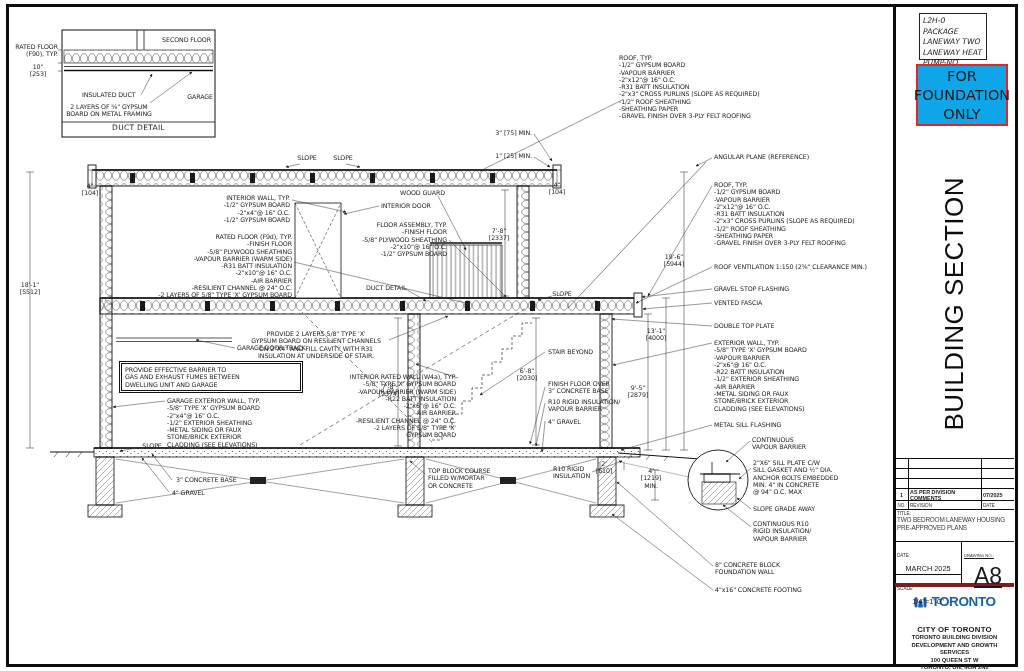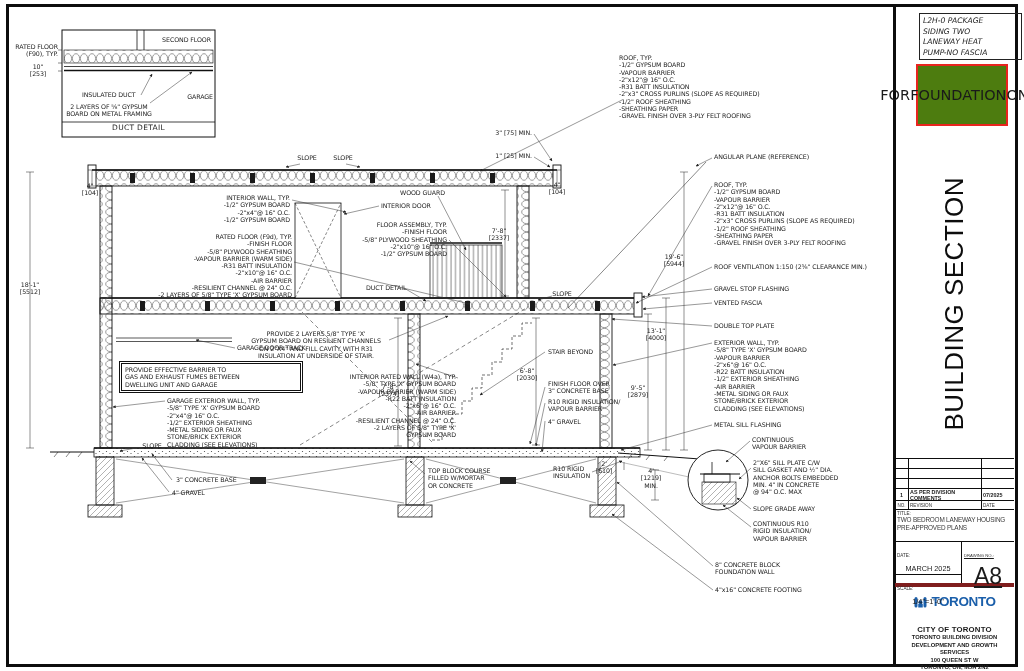--- a/index.html
+++ b/index.html
@@ -8,25 +8,25 @@
   .frame{position:absolute;left:6px;top:4px;right:6px;bottom:4px;border:3px solid #0d0d0d;}
   .divider{position:absolute;left:893px;top:4px;width:2.5px;height:663px;background:#0d0d0d;}
   
   .ann{position:absolute;font-size:6.3px;line-height:7.3px;letter-spacing:-0.1px;
        white-space:pre-line;color:#1c1c1c;}
   .ann.box{border:1px solid #111;outline:1px solid #111;outline-offset:1.5px;
            padding:2px 3px;background:#fff;}
   .ann.cap{font-size:7.5px;letter-spacing:0.3px;}
   
   .panel{position:absolute;left:895px;top:4px;width:121px;height:663px;}
-  .pkg{position:absolute;left:24px;top:9px;width:103px;height:47px;border:1.2px solid #222;
+  .pkg{position:absolute;left:24px;top:9px;width:68px;height:47px;border:1.2px solid #222;
        padding:2px 3px;font-style:italic;font-size:7.6px;line-height:10.5px;color:#222;box-sizing:border-box;}
   .refbox{position:absolute;left:21px;top:60px;width:92px;height:62px;border:2px solid;
-          display:flex;flex-direction:row;align-items:center;justify-content:center;
-          font-size:14.5px;line-height:19px;box-sizing:border-box;background:#4d7c0f;}
+          display:flex;flex-direction:column;align-items:center;justify-content:center;
+          font-size:14.5px;line-height:19px;box-sizing:border-box;background:#0ea5e9;}
   .secttitle{position:absolute;left:0;top:148px;width:119px;height:304px;display:flex;
              align-items:center;justify-content:center;}
   .secttitle span{writing-mode:vertical-rl;transform:rotate(180deg);font-size:26px;
                   letter-spacing:0.5px;color:#0d0d0d;font-family:"Liberation Sans",sans-serif;}
   .tb{position:absolute;left:0;top:454px;width:119px;box-sizing:border-box;font-family:"Liberation Sans",sans-serif;}
   .rrow{display:flex;border-top:1px solid #0d0d0d;height:9px;align-items:center;overflow:hidden;}
   .rrow .c1{width:13px;border-right:1px solid #0d0d0d;height:100%;display:flex;align-items:center;justify-content:center;}
   .rrow .c2{flex:1;height:100%;display:flex;align-items:center;padding-left:1px;}
   .rrow .c3{width:31px;border-left:1px solid #0d0d0d;height:100%;display:flex;align-items:center;padding-left:1px;}
   .rrow.filled{height:11px;font-size:5.4px;font-weight:bold;}
@@ -399,21 +399,21 @@
   <div class="ann" style="left:462px;top:152px;width:70px;text-align:right">1" [25] MIN.</div>
   <div class="ann" style="left:291px;top:154px;width:32px;text-align:center">SLOPE</div>
   <div class="ann" style="left:327px;top:154px;width:32px;text-align:center">SLOPE</div>
   <div class="ann" style="left:546px;top:290px;width:32px;text-align:center">SLOPE</div>
 
   <div class="divider"></div>
   <div class="panel">
 
     <div class="pkg">
       <div>L2H-0 PACKAGE</div>
-      <div>SIDING TWO</div>
+      <div>LANEWAY TWO</div>
       <div>LANEWAY HEAT</div>
       <div>PUMP-NO FASCIA</div>
     </div>
 
     <div class="refbox" id="refbox" style="border-color: rgb(232, 37, 31);">
       <div>FOR</div>
       <div>FOUNDATION</div>
       <div>ONLY</div>
     </div>
 

